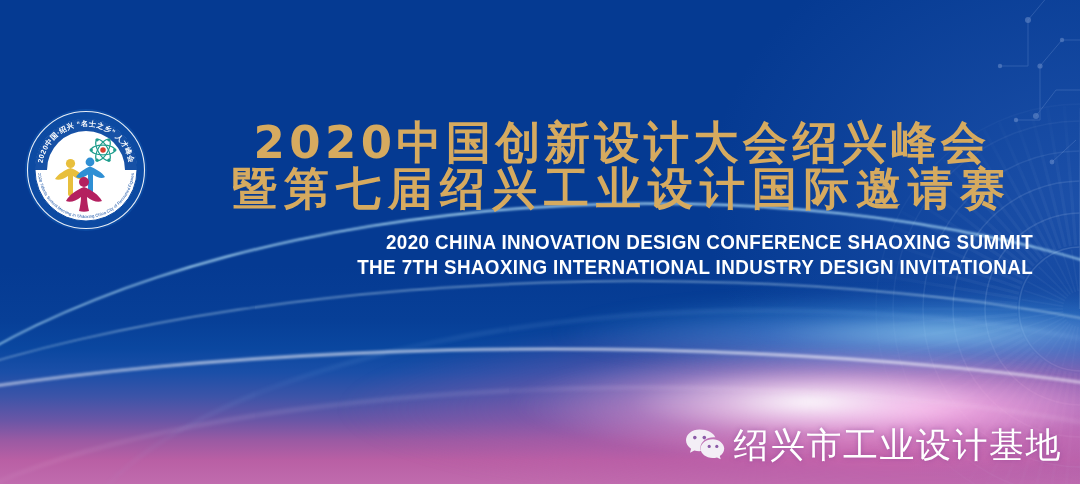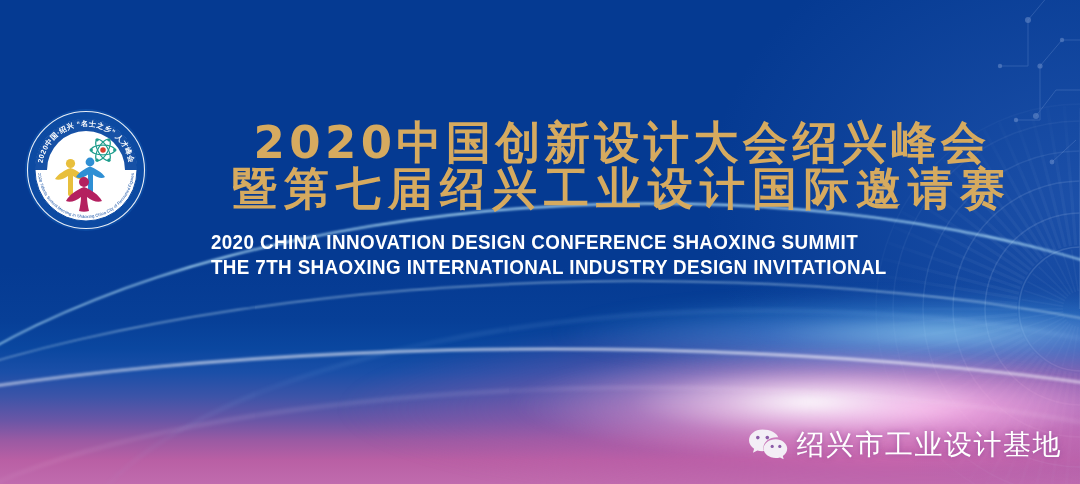--- a/index.html
+++ b/index.html
@@ -150,21 +150,21 @@
     white-space: nowrap;
     text-align: center;
     font-family: "DejaVu Sans", "Liberation Sans", sans-serif;
   }
   .cn-line.l2 { letter-spacing: 7px; font-family: Liberation Mono, monospace; }
 
   .en-block {
     position: absolute;
     left: 196px; top: 230px;
     width: 852px;
-    text-align: left;
+    text-align: right;
   }
   .en-line {
     color: #ffffff;
     font-size: 19.5px;
     font-weight: bold;
     letter-spacing: .4px;
     line-height: 25px;
     white-space: nowrap;
     transform: scaleX(.965);
     font-family: "Liberation Sans", sans-serif;
@@ -173,21 +173,21 @@
   
   #wechat-badge {
     position: absolute;
     right: 18px; bottom: 22px;
     display: flex;
     align-items: center;
     gap: 9px;
   }
   #wechat-badge .wx-label {
     color: #ffffff;
-    font-size: 28px;
+    font-size: 35px;
     letter-spacing: 1.5px;
     line-height: 34px;
     white-space: nowrap;
     font-family: "DejaVu Sans", "Liberation Sans", sans-serif;
     text-shadow: 0 0 5px rgba(120,60,140,.55);
   }
 </style>
 </head>
 <body>
 

